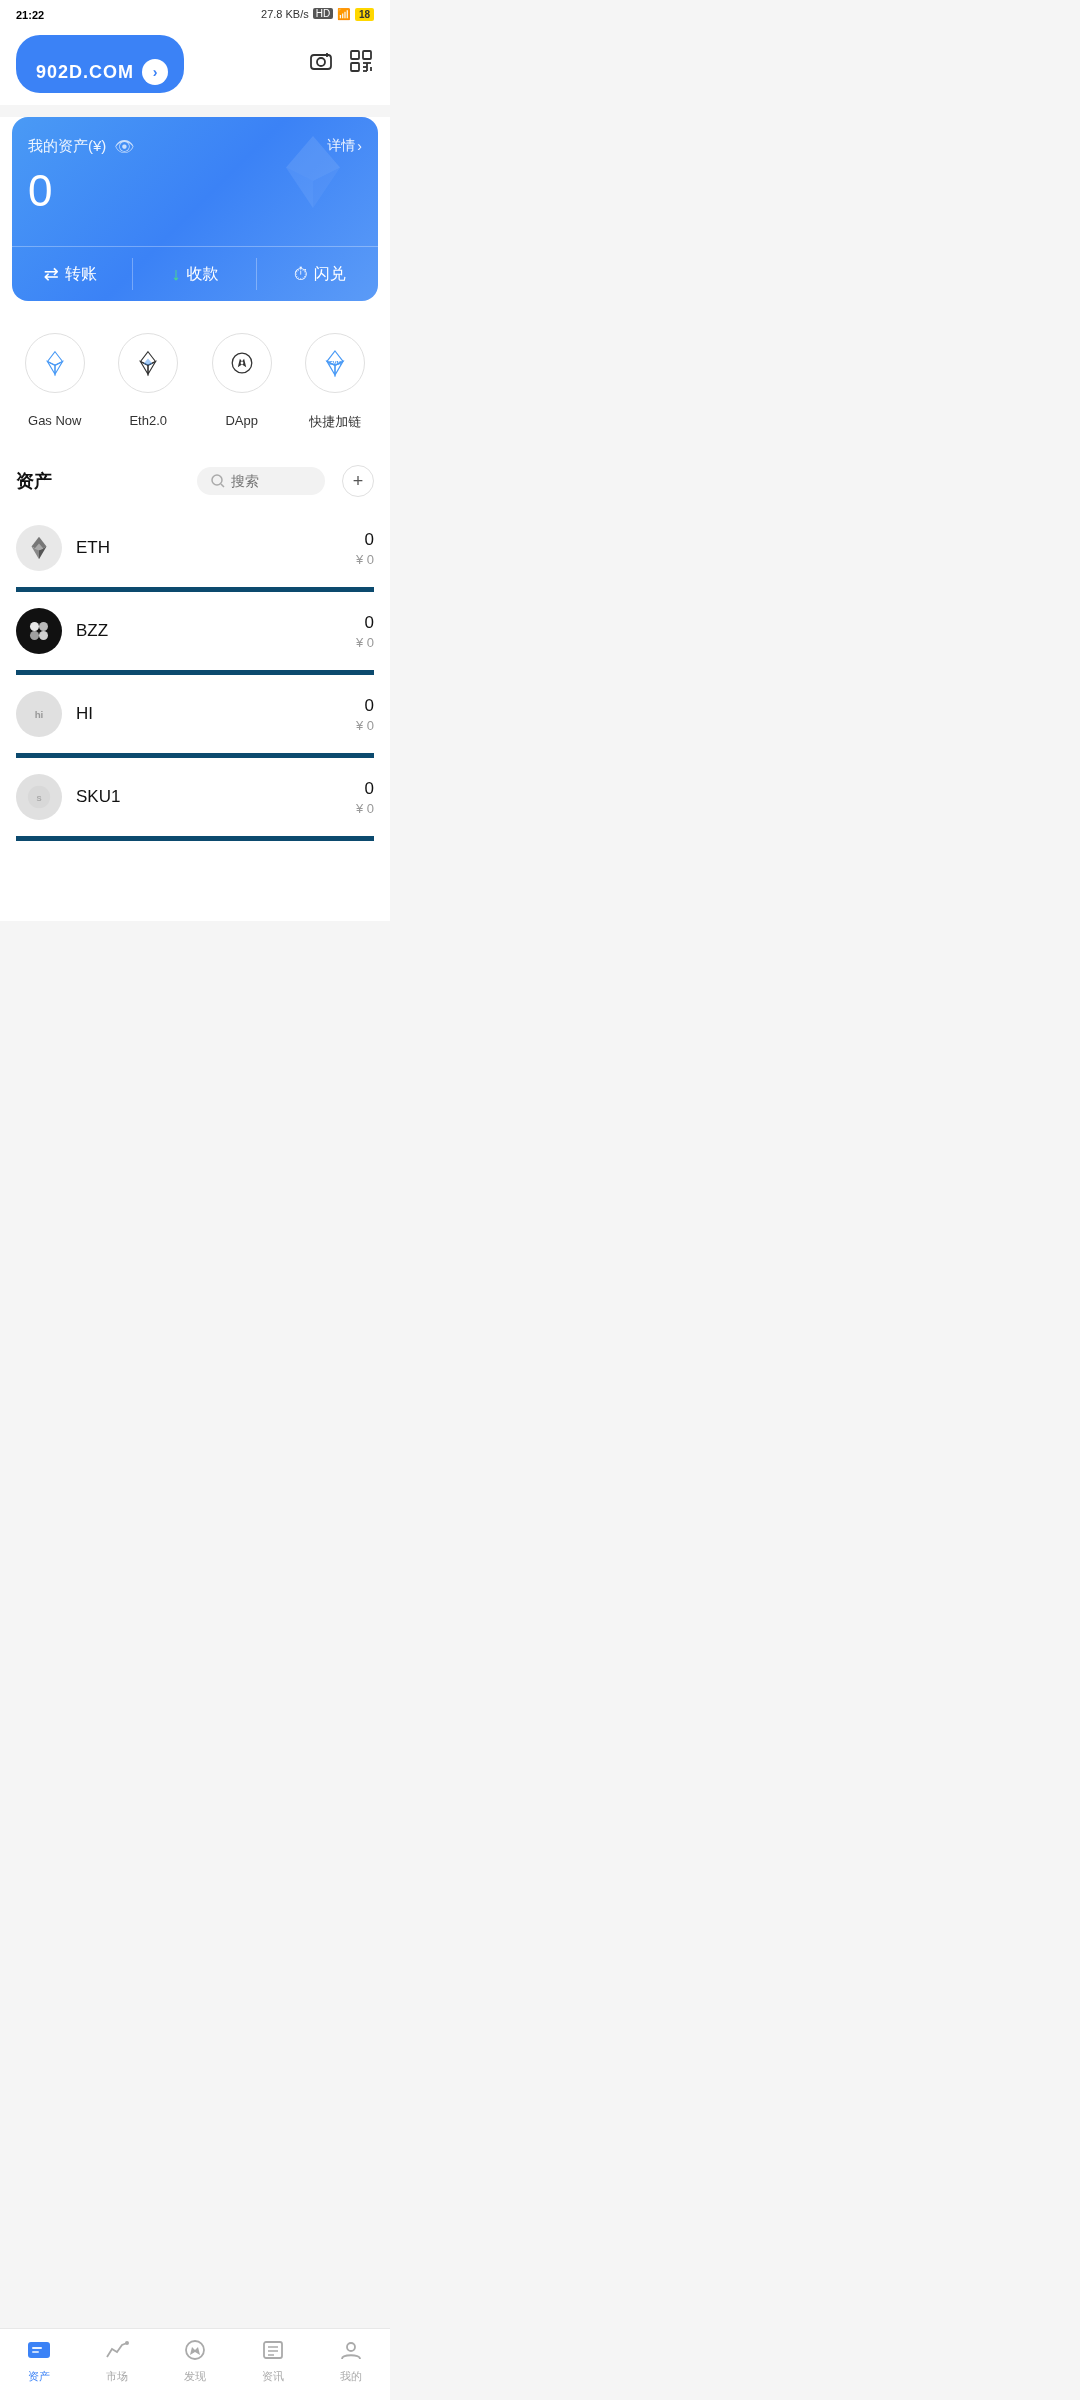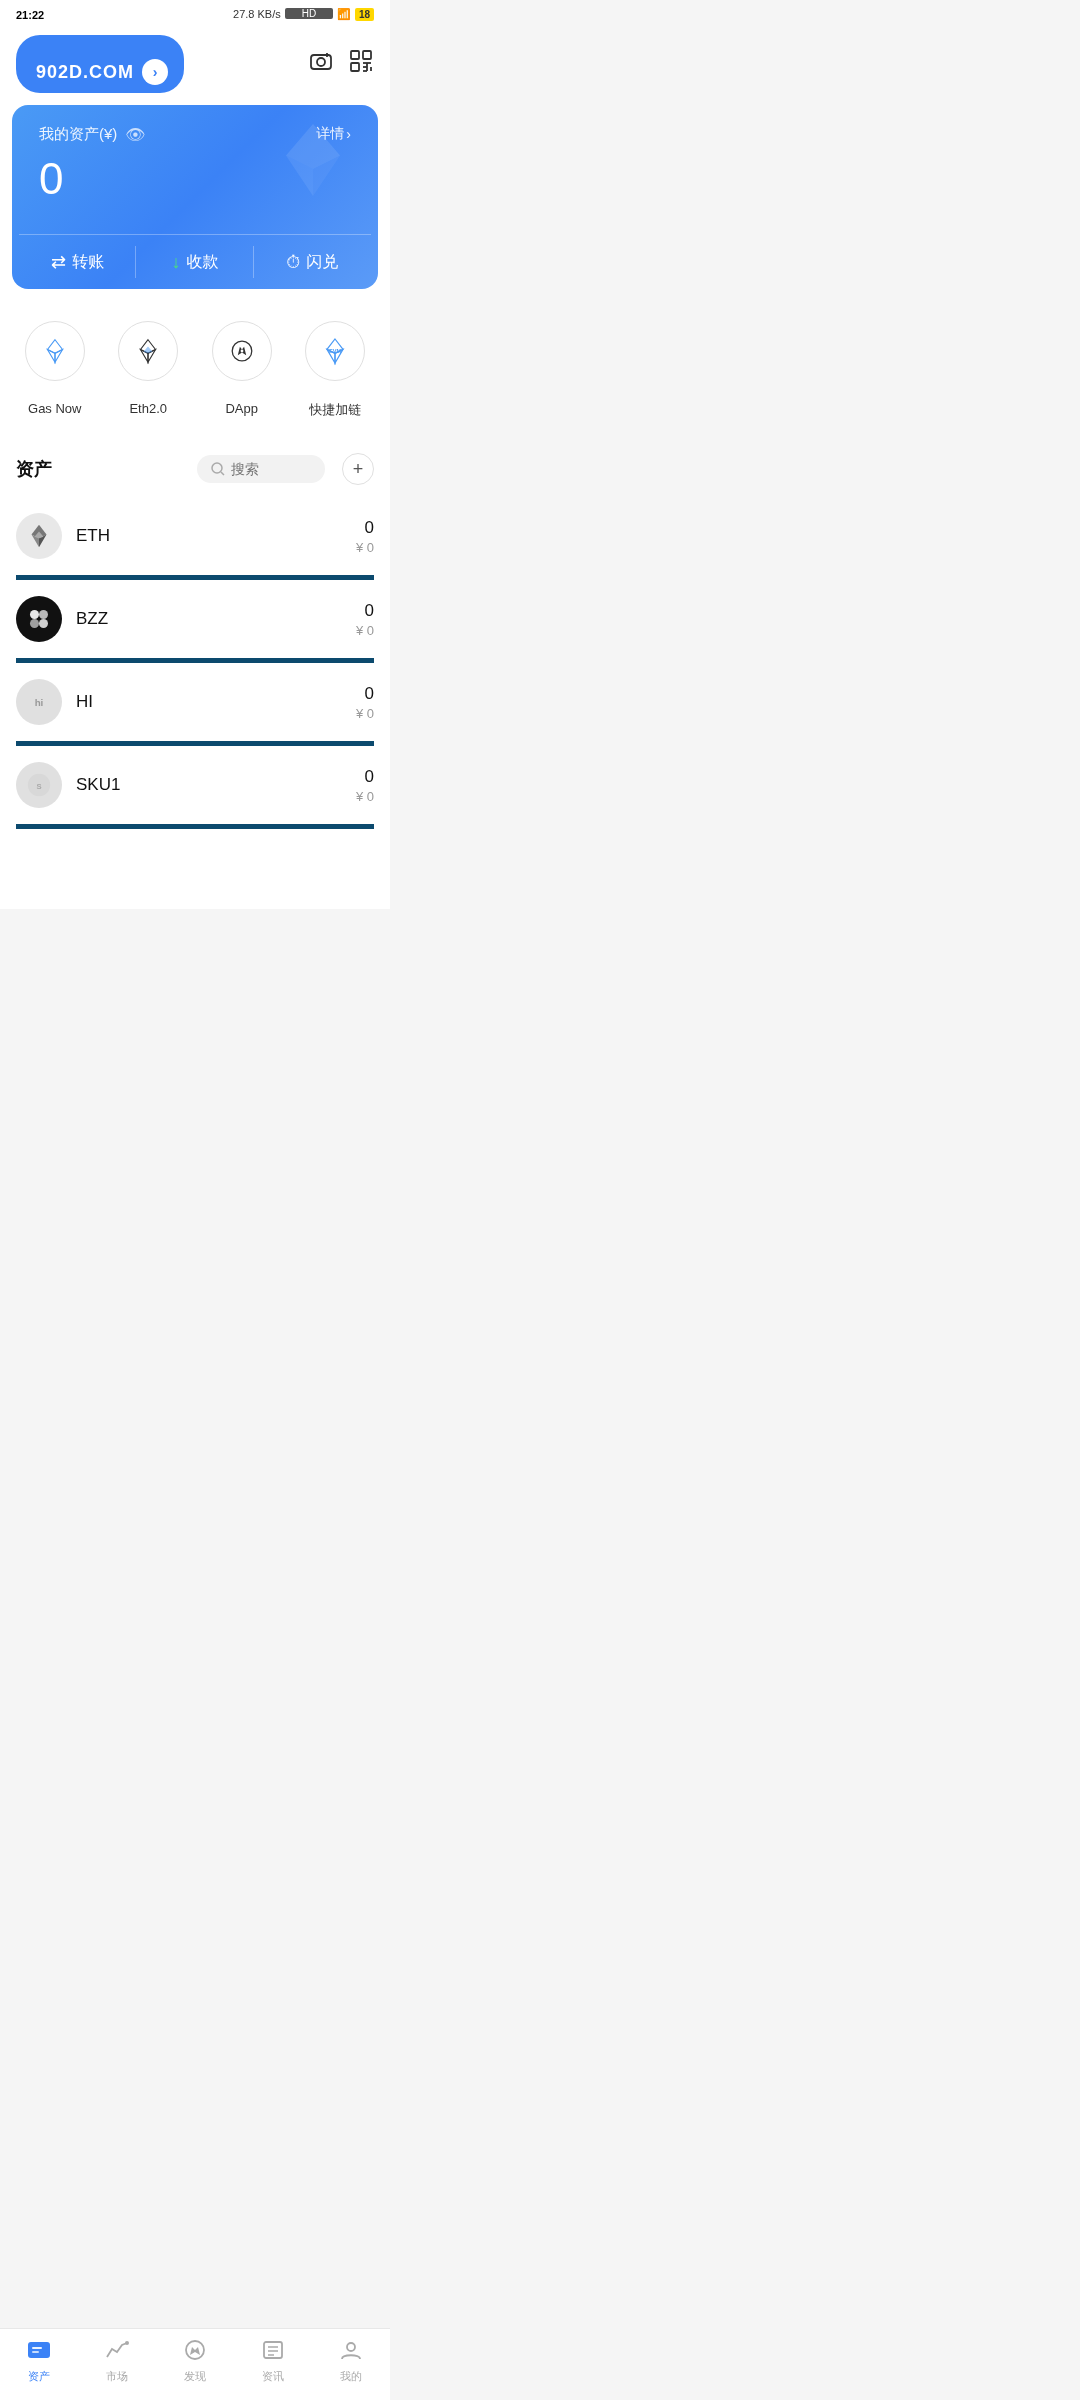--- a/index.html
+++ b/index.html
@@ -82,24 +82,24 @@
       gap: 14px;
       align-items: center;
     }
     .header-icon {
       font-size: 22px;
       color: #333;
     }
 
     
     .asset-card {
-      margin: 0 12px 16px;
+      margin: 12px 12px 16px;
       background: linear-gradient(135deg, #4a9af5 0%, #3b82f6 50%, #5b9bf7 100%);
       border-radius: 16px;
-      padding: 20px 27px 0;
+      padding: 20px 16px 0;
       position: relative;
       overflow: hidden;
     }
     .asset-card-top {
       display: flex;
       justify-content: space-between;
       align-items: flex-start;
     }
     .asset-label {
       display: flex;
@@ -343,21 +343,21 @@
       background: #fff;
     }
   </style>
 </head>
 <body>
 
 <div class="status-bar">
   <span class="status-time">21:22</span>
   <div class="status-icons">
     <span>27.8 KB/s</span>
-    <span style="background:#555;color:#fff;padding:0 17px;border-radius:2px;font-size:10px;">HD</span>
+    <span style="background:#555;color:#fff;padding:0 3px;border-radius:2px;font-size:10px;">HD</span>
     <span>📶</span>
     <span class="battery-icon">
       <span>18</span>
     </span>
   </div>
 </div>
 
 <div class="header">
   <div class="brand-pill">
     <span class="brand-text">902D.COM</span>

